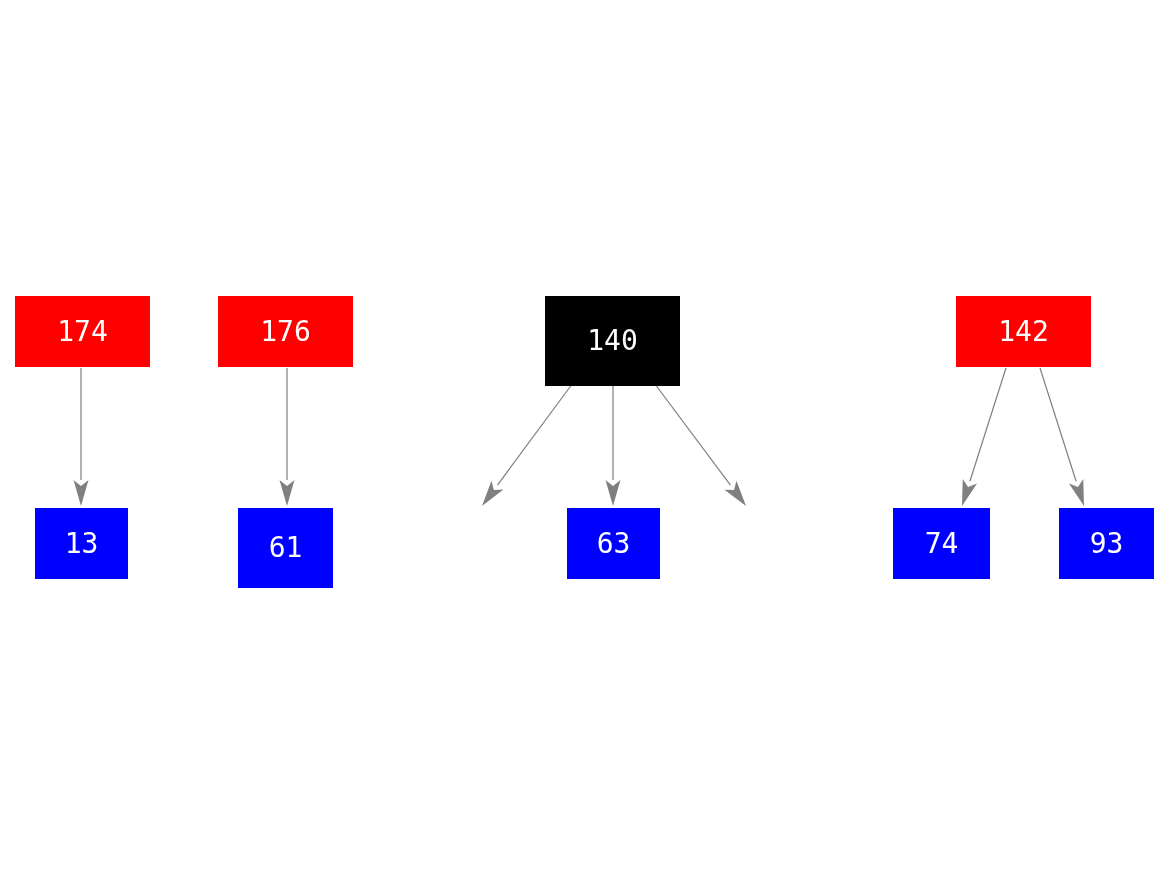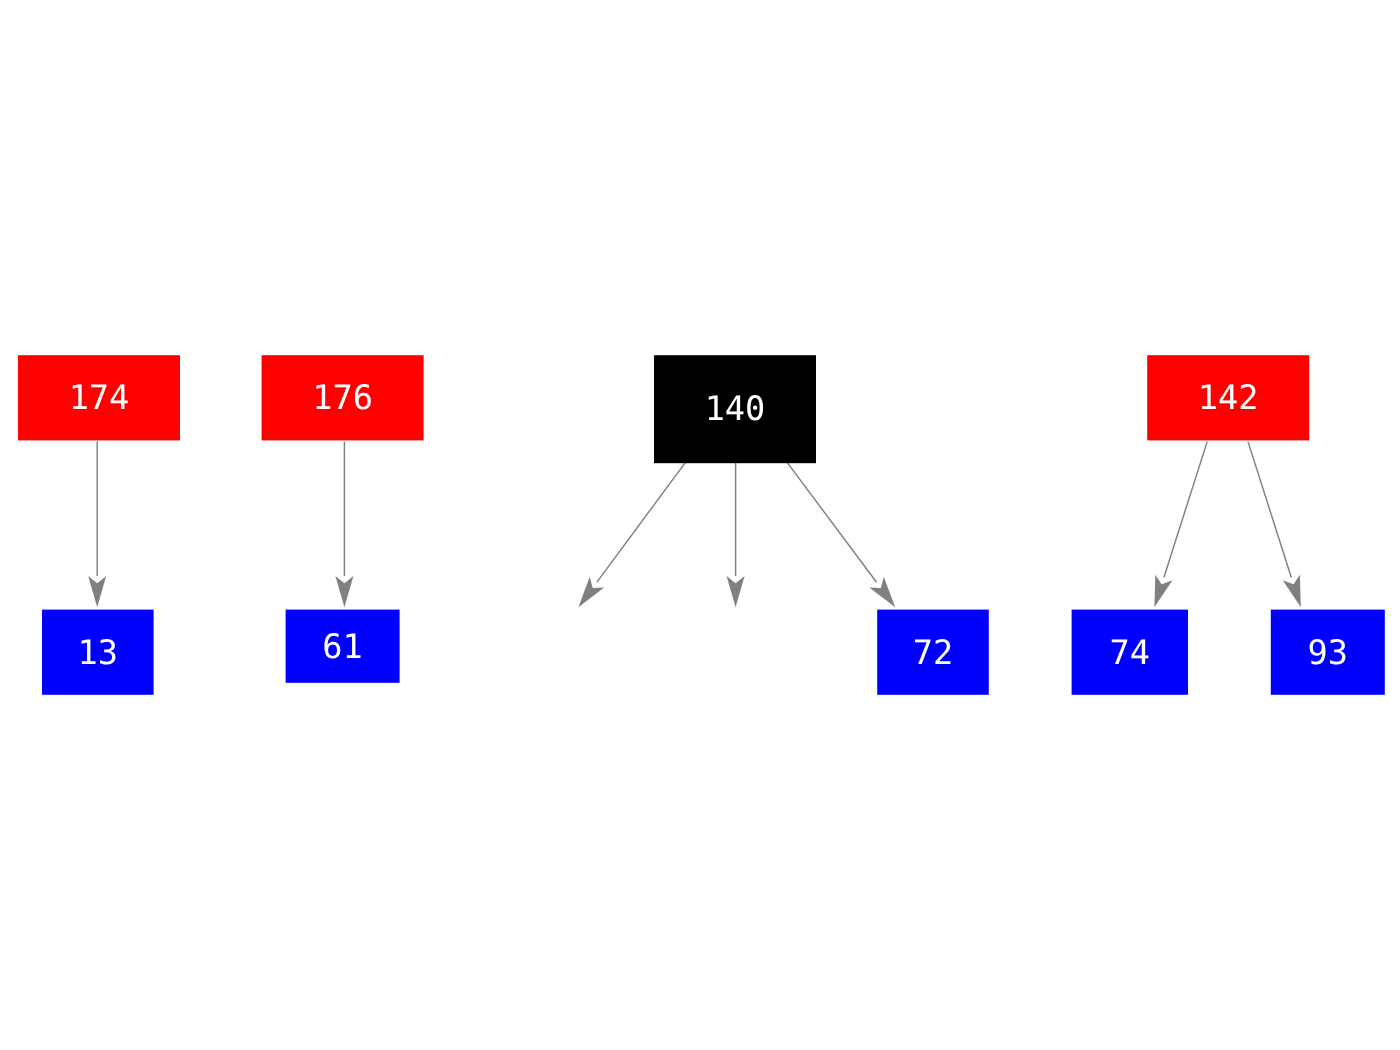--- a/index.html
+++ b/index.html
@@ -89,25 +89,25 @@
     </div>
     <div class="node node-parent" style="left: 545px; top: 296px; width: 135px; height: 90px; background: #000000;">
       <span class="node-label">140</span>
     </div>
     <div class="node node-parent" style="left: 956px; top: 296px; width: 135px; height: 71px; background: rgb(255, 0, 0); text-align: center;">
       <span class="node-label">142</span>
     </div>
     <div class="node node-child" style="left: 35px; top: 508px; width: 93px; height: 71px; background: rgb(0, 0, 255);">
       <span class="node-label">13</span>
     </div>
-    <div class="node node-child" style="left: 238px; top: 508px; width: 95px; height: 61px; background: rgb(0, 0, 255);">
+    <div class="node node-child" style="left: 238px; top: 508px; width: 95px; height: 80px; background: rgb(0, 0, 255);">
       <span class="node-label">61</span>
     </div>
-    <div class="node node-child" style="left: 731px; top: 508px; width: 93px; height: 71px; background: rgb(0, 0, 255);">
-      <span class="node-label">72</span>
+    <div class="node node-child" style="left: 567px; top: 508px; width: 93px; height: 71px; background: rgb(0, 0, 255);">
+      <span class="node-label">63</span>
     </div>
     <div class="node node-child" style="left: 893px; top: 508px; width: 97px; height: 71px; background: rgb(0, 0, 255);">
       <span class="node-label">74</span>
     </div>
     <div class="node node-child" style="left: 1059px; top: 508px; width: 95px; height: 71px; background: rgb(0, 0, 255);">
       <span class="node-label">93</span>
     </div>
   </div>
 
 </body></html>

